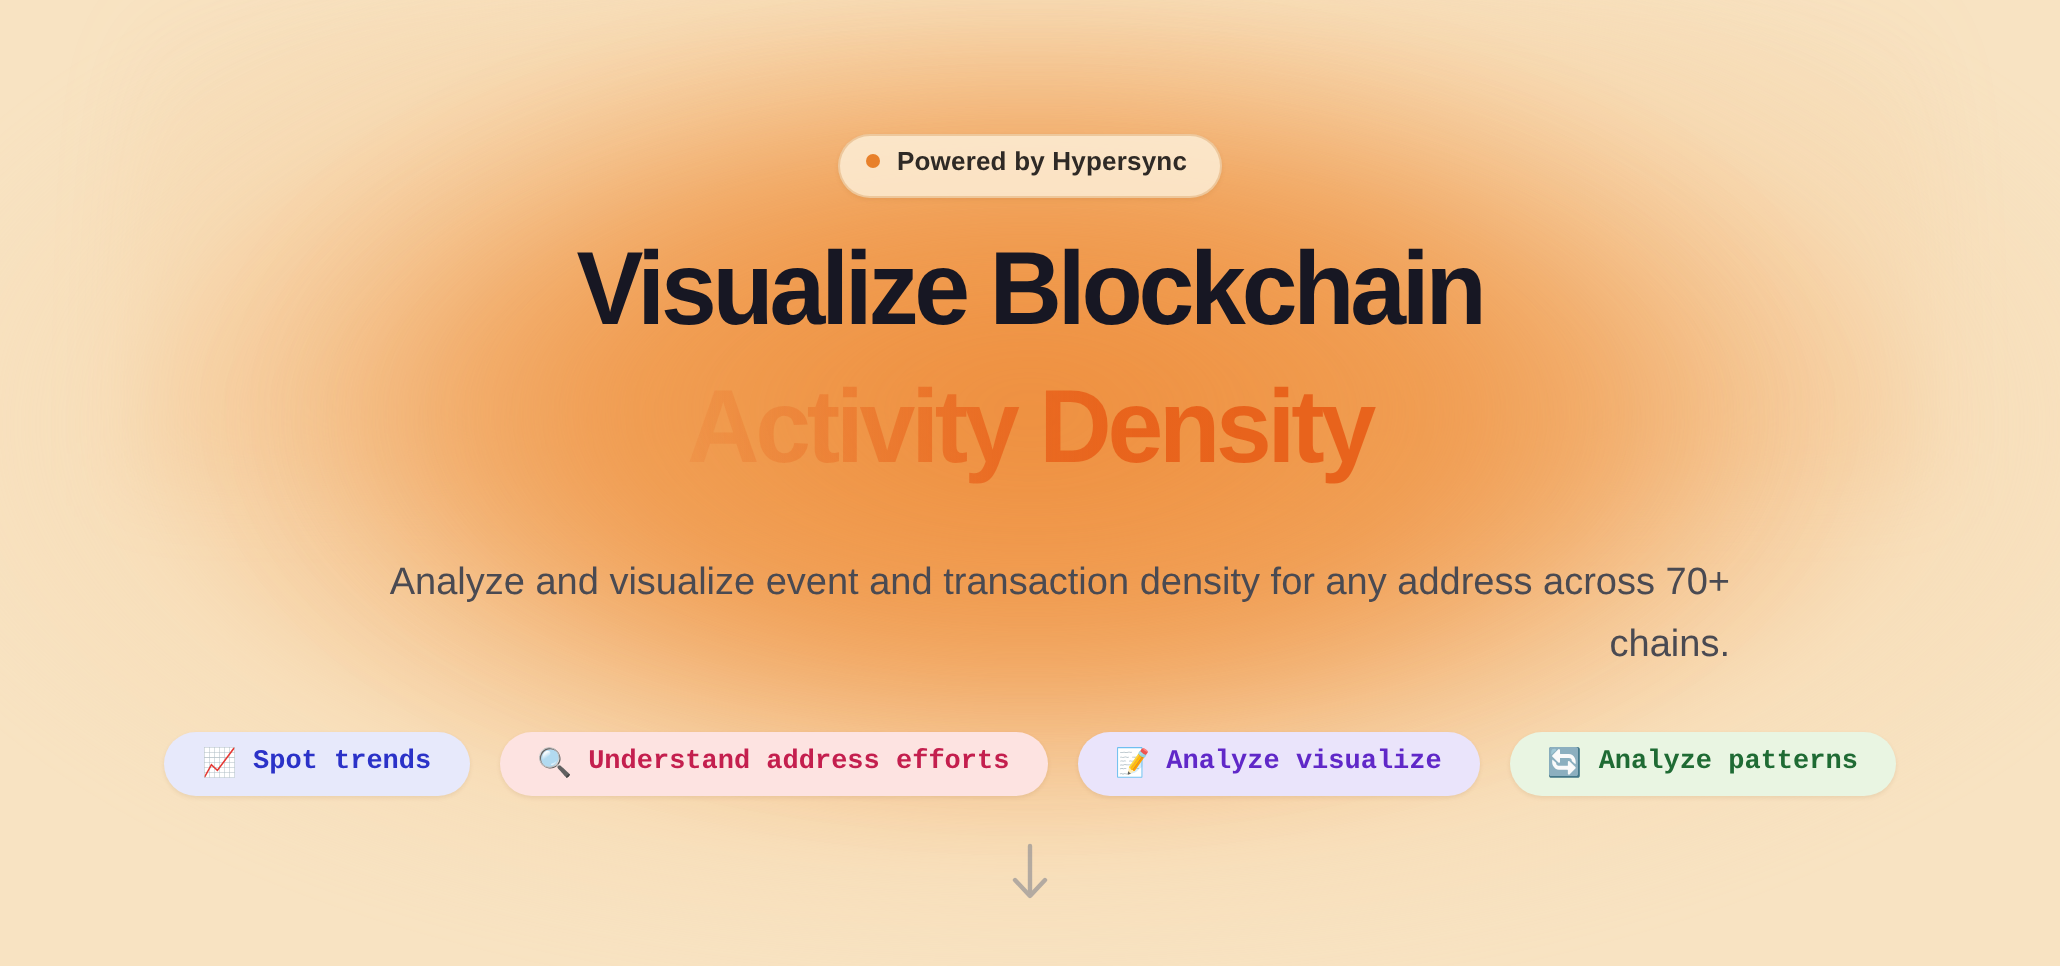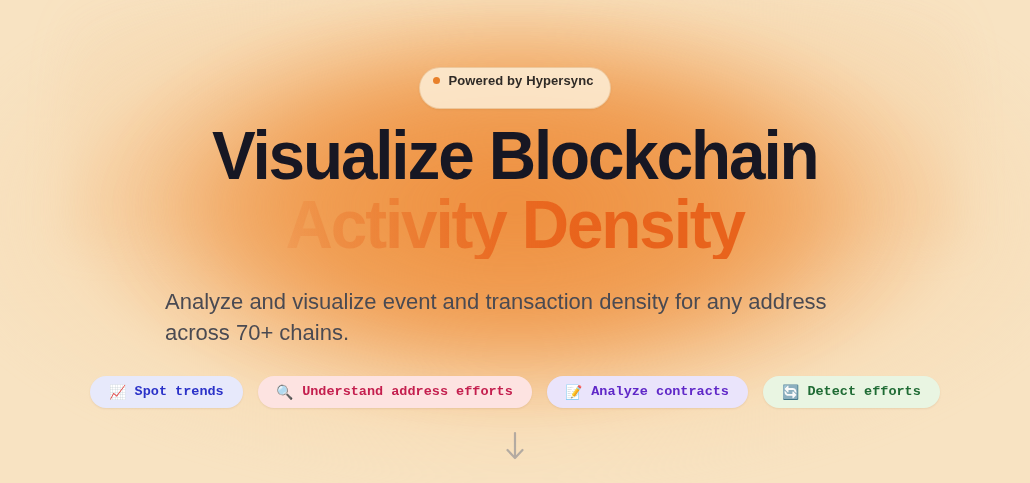--- a/index.html
+++ b/index.html
@@ -81,21 +81,21 @@
     flex-direction: column;
     align-items: center;
   }
 
   
   .badge {
     display: inline-flex;
     align-items: center;
     gap: 8px;
     margin-top: 67px;
-    padding: 5px 16px 20px 13px;
+    padding: 5px 16px 10px 13px;
     border-radius: 999px;
     background: rgba(253,240,219,0.82);
     border: 1px solid rgba(226,175,120,0.55);
     box-shadow: 0 1px 2px rgba(150,90,30,0.10);
   }
   .badge-dot {
     width: 7px;
     height: 7px;
     border-radius: 50%;
     background: #e8802a;
@@ -106,21 +106,21 @@
     font-weight: 700;
     color: #2f2a26;
     letter-spacing: 0.1px;
     white-space: nowrap;
   }
 
   
   .headline {
     margin: 12px 0 0 0;
     text-align: center;
-    font-size: 68px;
+    font-size: 52px;
     line-height: 69px;
     font-weight: 700;
     letter-spacing: -2.2px;
     font-family: "Liberation Sans", sans-serif;
   }
   .headline-line1 {
     display: block;
     color: #171723;
     transform: scaleX(0.965);
   }
@@ -138,22 +138,22 @@
     -webkit-background-clip: text;
     background-clip: text;
     color: transparent;
     -webkit-text-fill-color: transparent;
   }
 
   
   .subtitle {
     margin: 27px 0 0 0;
     width: 700px;
-    text-align: left;
-    font-size: 22px;
+    text-align: right;
+    font-size: 19px;
     line-height: 31px;
     color: #4a4a52;
     font-weight: 400;
   }
 
   
   .pill-row {
     margin-top: 28px;
     display: flex;
     align-items: center;
@@ -223,26 +223,26 @@
         <span class="pill-label">Spot trends</span>
       </div>
 
       <div class="pill pill-indexing">
         <span class="pill-emoji">🔍</span>
         <span class="pill-label">Understand address efforts</span>
       </div>
 
       <div class="pill pill-contracts">
         <span class="pill-emoji">📝</span>
-        <span class="pill-label">Analyze contracts</span>
+        <span class="pill-label">Analyze visualize</span>
       </div>
 
       <div class="pill pill-patterns">
         <span class="pill-emoji">🔄</span>
-        <span class="pill-label">Detect efforts</span>
+        <span class="pill-label">Analyze patterns</span>
       </div>
 
     </div>
 
     <svg class="scroll-arrow" viewBox="0 0 26 34">
       <line x1="13" y1="3" x2="13" y2="27" stroke="#8b8b92" stroke-width="2.2" stroke-linecap="round"></line>
       <polyline points="5.5,20 13,28 20.5,20" fill="none" stroke="#8b8b92" stroke-width="2.2" stroke-linecap="round" stroke-linejoin="round"></polyline>
     </svg>
 
   </div>

